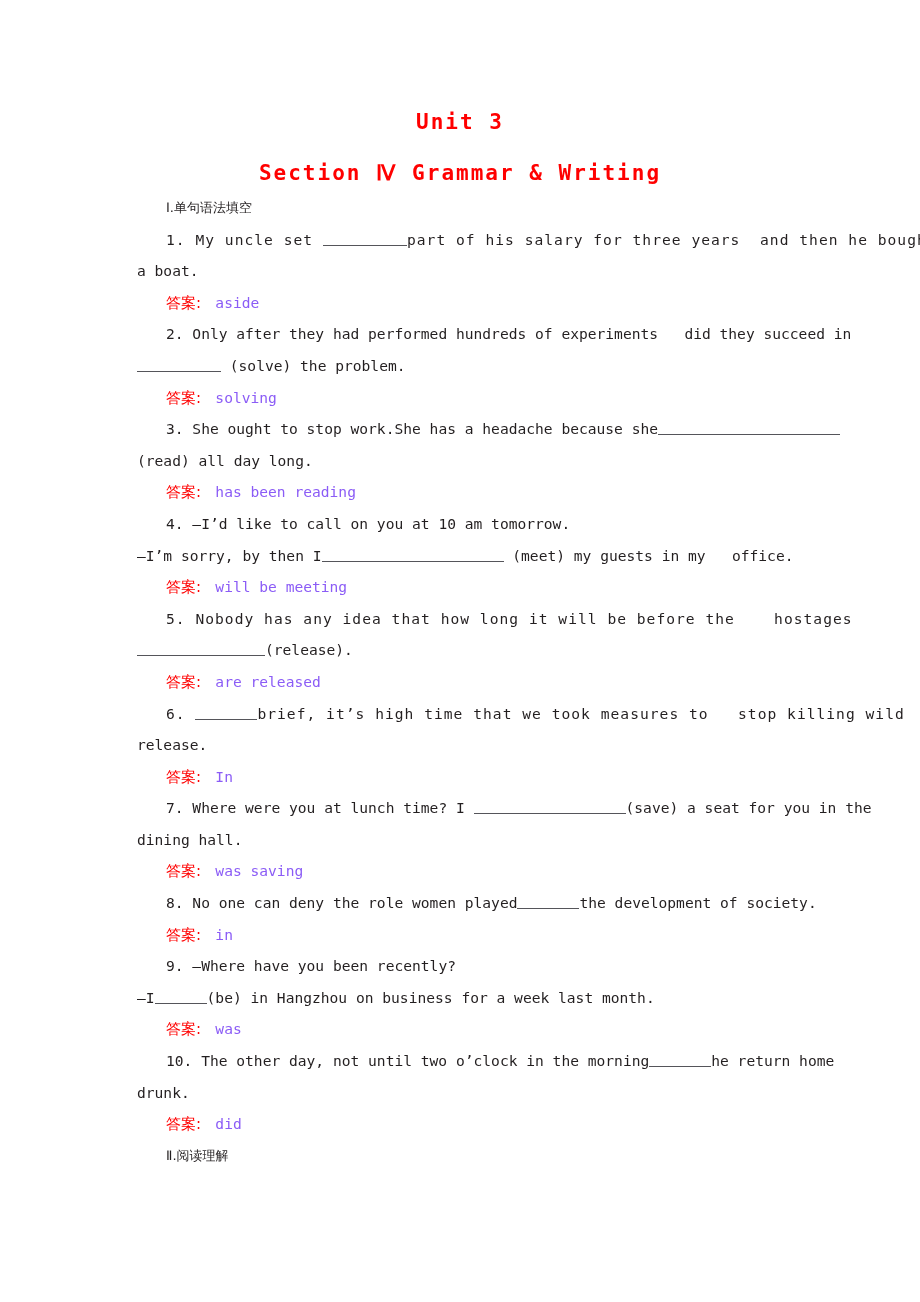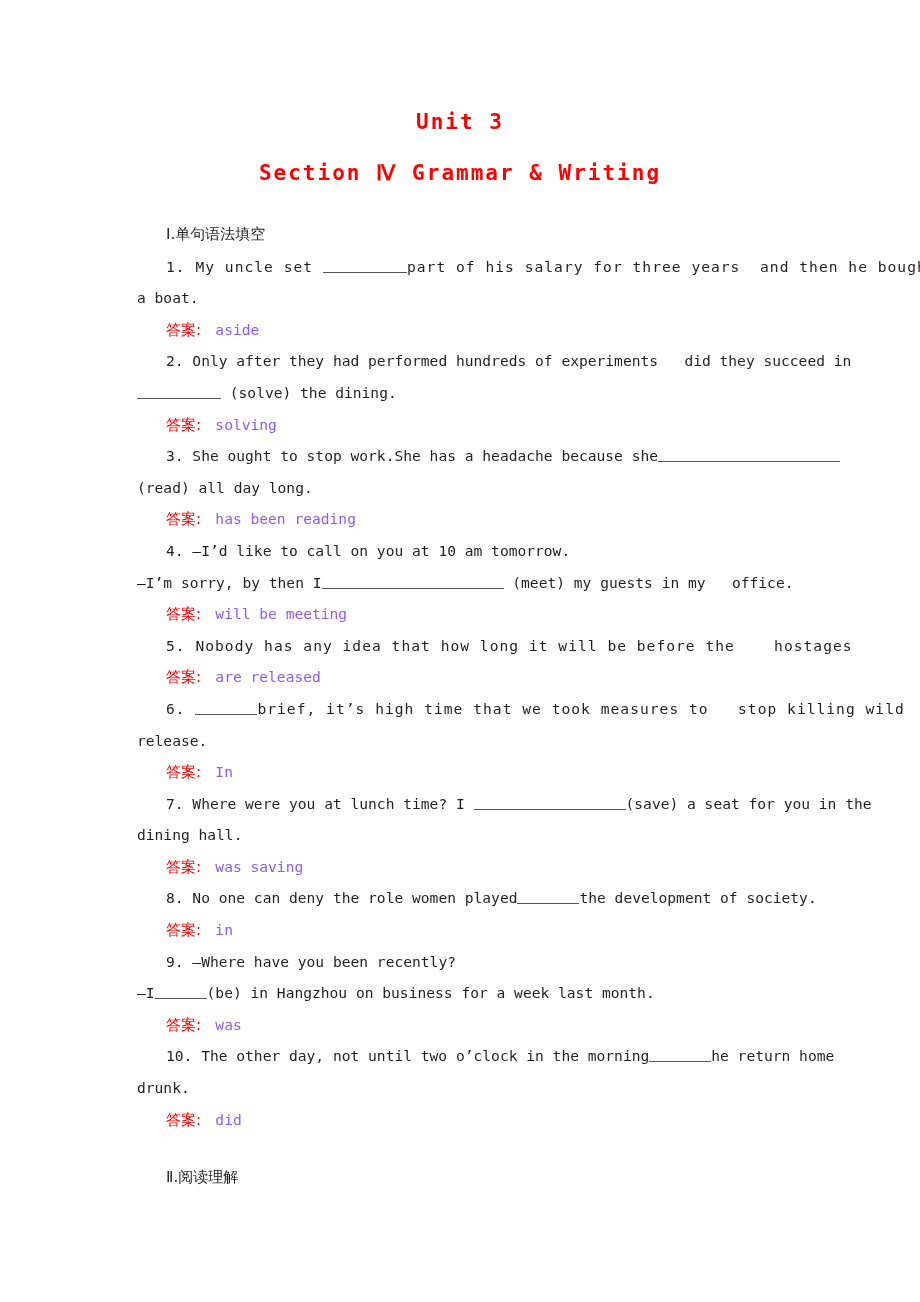--- a/index.html
+++ b/index.html
@@ -63,28 +63,27 @@
     font-size: 14.6px;
     line-height: 31.6px;
     height: 31.6px;
     white-space: pre;
     color: #231f20;
     font-family: "DejaVu Sans Mono", "Liberation Mono", monospace;
   }
 
   
   .sec-head {
-    font-size: 15px;
+    font-size: 13px;
     line-height: 31.6px;
     height: 31.6px;
     padding-left: 29px;
     white-space: pre;
     color: #231f20;
     font-family: "DejaVu Sans", "Liberation Sans", sans-serif;
-    margin-top: 27px;
   }
   .sec-head .rn {
     font-family: "DejaVu Sans Mono", "Liberation Mono", monospace;
   }
 
   
   .indent { padding-left: 29px; }
 
   
   .ans-line {
@@ -131,32 +130,33 @@
 
   <div class="body-block">
 
     <div class="sec-head"><span class="rn">Ⅰ</span><span>.单句语法填空</span></div>
 
     <div class="line indent just-lite"><span>1.</span><span> My uncle set </span><span class="blank b-m"></span><span>part of his salary for three years  and then he bought</span></div>
     <div class="line">a boat.</div>
     <div class="ans-line"><span class="ans-label">答案:&nbsp;&nbsp;&nbsp;</span><span class="ans-text">aside</span></div>
 
     <div class="line indent"><span>2.</span><span> Only after they had performed hundreds of experiments   did they succeed in</span></div>
-    <div class="line"><span class="blank b-m"></span><span> (solve) the dining.</span></div>
+    <div class="line"><span class="blank b-m"></span><span> (solve) the problem.</span></div>
     <div class="ans-line"><span class="ans-label">答案:&nbsp;&nbsp;&nbsp;</span><span class="ans-text">solving</span></div>
 
     <div class="line indent"><span>3.</span><span> She ought to stop work.She has a headache because she</span><span class="blank b-huge"></span></div>
     <div class="line">(read) all day long.</div>
     <div class="ans-line"><span class="ans-label">答案:&nbsp;&nbsp;&nbsp;</span><span class="ans-text">has been reading</span></div>
 
     <div class="line indent"><span>4.</span><span> —I’d like to call on you at 10 am tomorrow.</span></div>
     <div class="line"><span>—I’m sorry, by then I</span><span class="blank b-huge"></span><span> (meet) my guests in my   office.</span></div>
     <div class="ans-line"><span class="ans-label">答案:&nbsp;&nbsp;&nbsp;</span><span class="ans-text">will be meeting</span></div>
 
     <div class="line indent just-lite"><span>5.</span><span> Nobody has any idea that how long it will be before the    hostages</span></div>
+    <div class="line"><span class="blank b-xl"></span><span>(release).</span></div>
     <div class="ans-line"><span class="ans-label">答案:&nbsp;&nbsp;&nbsp;</span><span class="ans-text">are released</span></div>
 
     <div class="line indent just-lite"><span>6.</span><span> </span><span class="blank b-s"></span><span>brief, it’s high time that we took measures to   stop killing wild</span></div>
     <div class="line">release.</div>
     <div class="ans-line"><span class="ans-label">答案:&nbsp;&nbsp;&nbsp;</span><span class="ans-text">In</span></div>
 
     <div class="line indent"><span>7.</span><span> Where were you at lunch time? I </span><span class="blank b-xxl"></span><span>(save) a seat for you in the</span></div>
     <div class="line">dining hall.</div>
     <div class="ans-line"><span class="ans-label">答案:&nbsp;&nbsp;&nbsp;</span><span class="ans-text">was saving</span></div>
 

